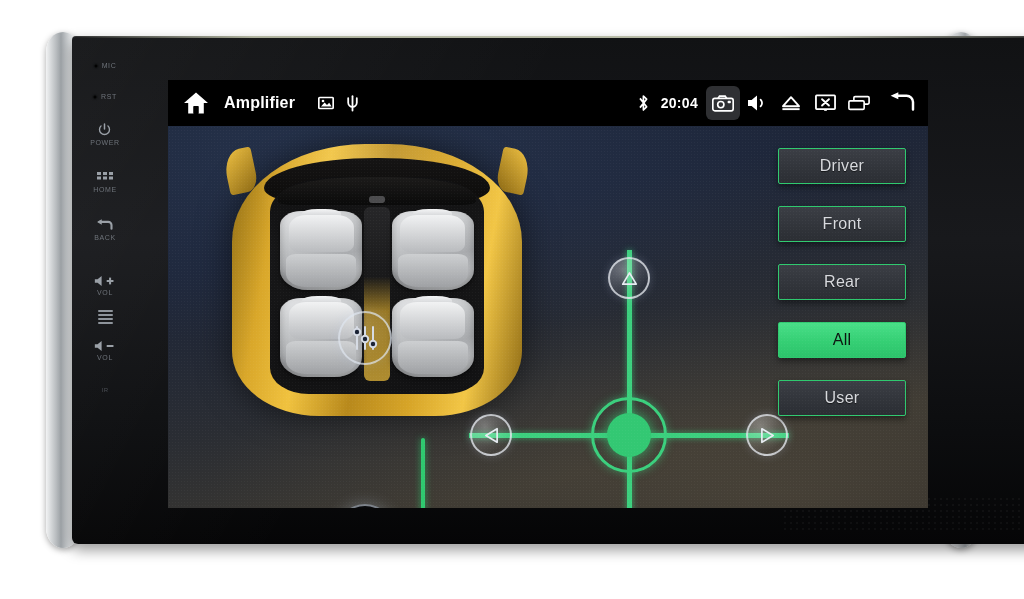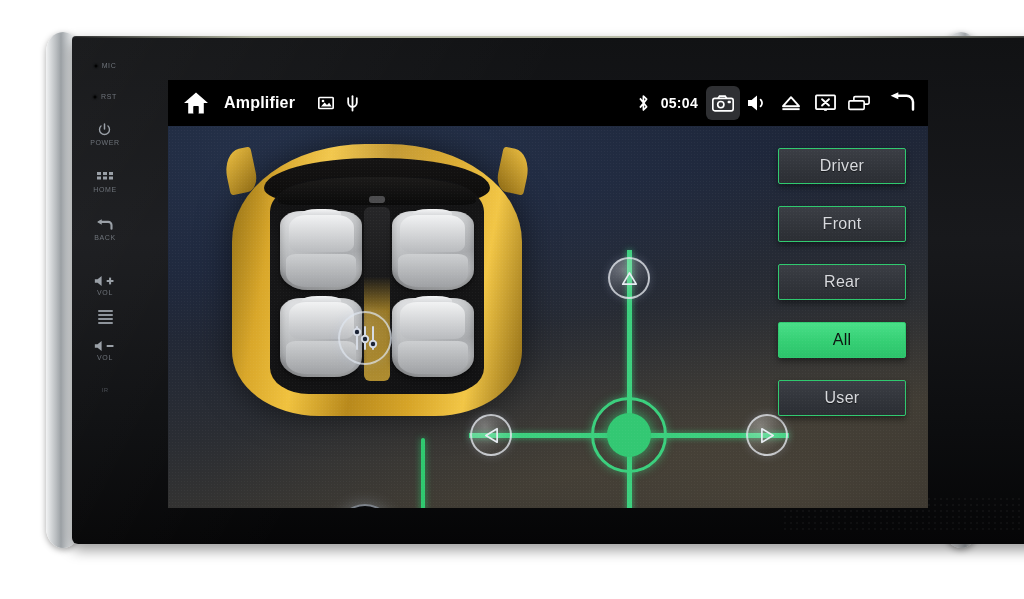--- a/index.html
+++ b/index.html
@@ -403,21 +403,21 @@
         </div>
 
         <div id="sb-right">
 
           <div class="sb-mini">
             <svg width="13" height="18" viewBox="0 0 13 18">
               <path fill="none" stroke="#fff" stroke-width="1.7" stroke-linejoin="round" d="M3 4.4 L9.6 12.8 L6.4 16 V2 L9.6 5.2 L3 13.6"></path>
             </svg>
           </div>
 
-          <div id="sb-clock">05:04</div>
+          <div id="sb-clock">20:04</div>
 
           <div class="sb-btn sel">
             <svg width="22" height="17" viewBox="0 0 24 18">
               <rect x="0.9" y="3.4" width="22.2" height="13.6" rx="2.2" fill="none" stroke="#fff" stroke-width="1.8"></rect>
               <path fill="none" stroke="#fff" stroke-width="1.8" d="M6.5 3.4 L8.2 1 h6.2 l1.7 2.4"></path>
               <circle cx="9.6" cy="10.2" r="3.4" fill="none" stroke="#fff" stroke-width="1.8"></circle>
               <rect x="17" y="6" width="3.6" height="2.6" rx="1" fill="#fff"></rect>
             </svg>
           </div>
 

